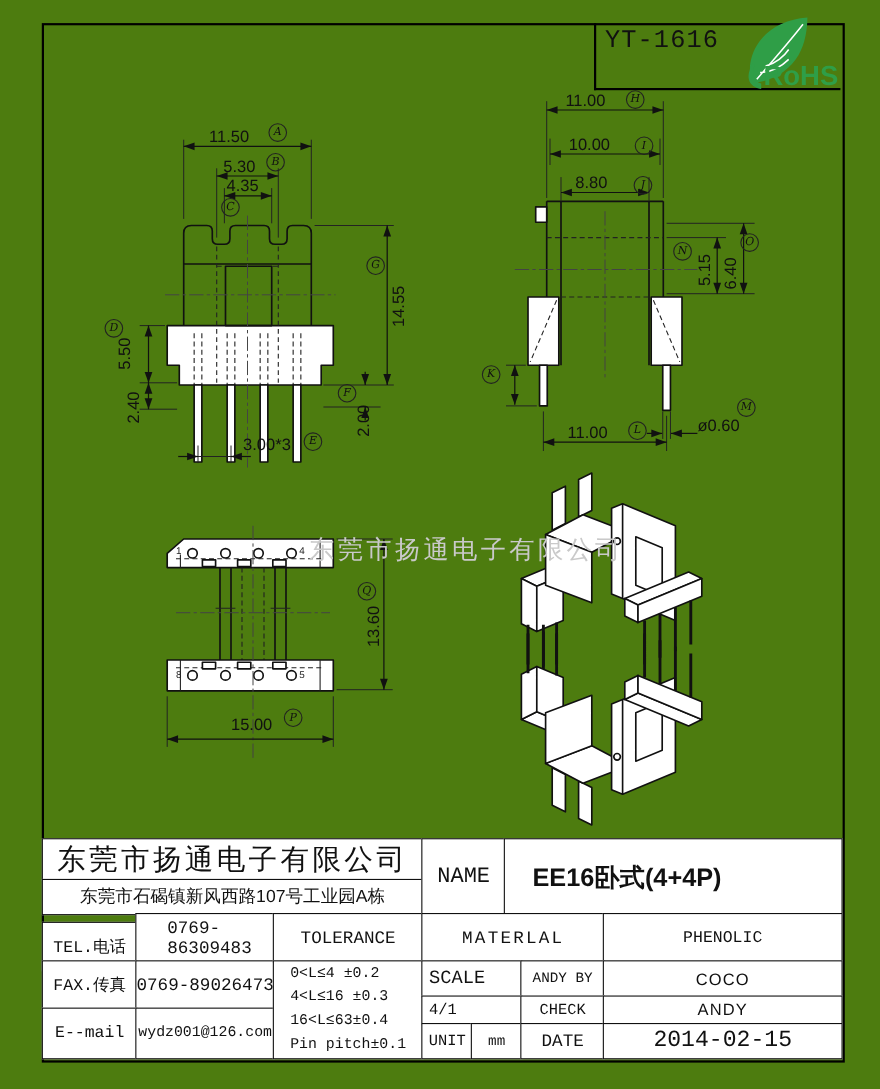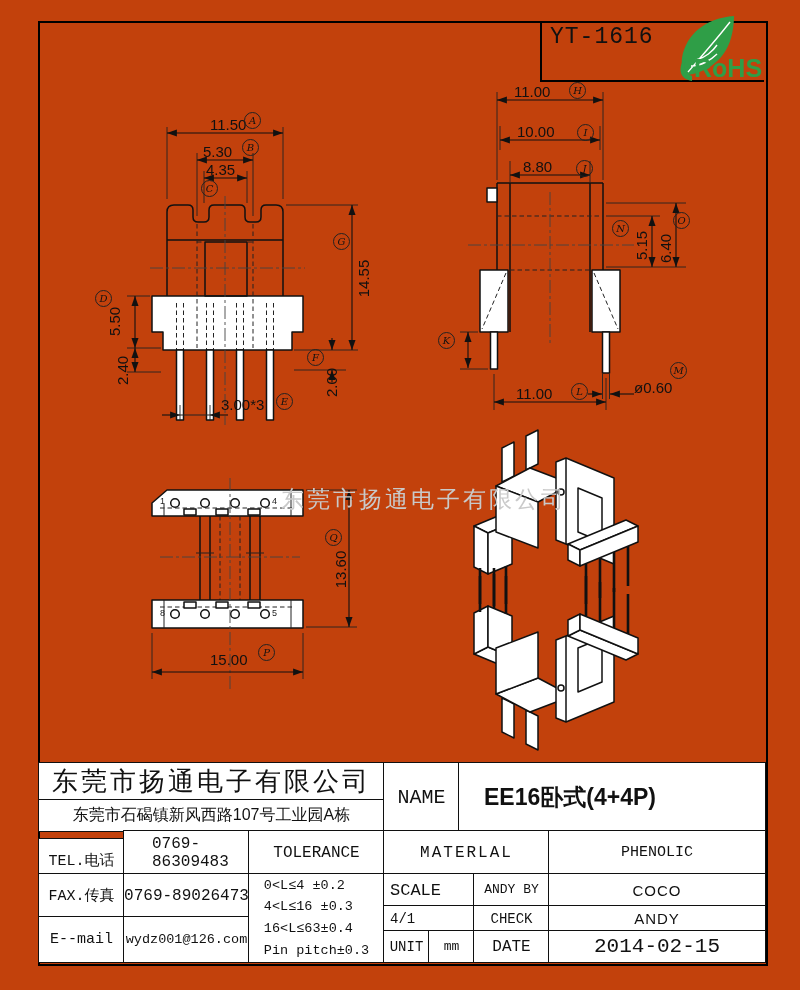--- a/index.html
+++ b/index.html
@@ -1,16 +1,16 @@
 <!DOCTYPE html>
 <html><head>
 <meta charset="utf-8">
 <style>
   html,body{margin:0;padding:0;background:#fff;}
-  #page{position:relative;width:800px;height:990px;background:#c2410c;overflow:hidden;
+  #page{position:relative;width:800px;height:990px;background:#4d7c0f;overflow:hidden;
         font-family:"Liberation Sans",sans-serif;color:#111;}
   .abs{position:absolute;}
   #border-frame{position:absolute;left:38px;top:21px;width:726px;height:941px;border:2px solid #000;}
   .line{position:absolute;background:#000;}
   
   .ol{stroke:#111;stroke-width:1.5;fill:none;stroke-linejoin:round;}
   .olw{stroke:#111;stroke-width:1.5;fill:#fff;stroke-linejoin:round;}
   .hid{stroke:#222;stroke-width:1;fill:none;stroke-dasharray:4.5,3;}
   .cl{stroke:#444;stroke-width:.9;fill:none;stroke-dasharray:13,3,3,3;}
   .ext{stroke:#222;stroke-width:.9;fill:none;}
@@ -157,21 +157,21 @@
       <path class="olw" d="M100,116 L158,92 L170,98 L112,122 Z"></path>
       <path class="olw" d="M100,116 L112,122 L112,138 L100,132 Z"></path>
       <path class="olw" d="M112,122 L170,98 L170,114 L112,138 Z"></path>
       <path class="pin" d="M118,136 V176 M132,130 V170 M146,124 V164 M160,118 V158"></path>
     </g>
     <use href="#iso1" transform="translate(0,1180) scale(1,-1)"></use>
   </svg>
 
   <div id="watermark">东莞市扬通电子有限公司</div>
 
-  <div class="dimtx" style="left:190px;top:116px;margin-left:20px;">11.50</div>
+  <div class="dimtx" style="left:190px;top:116px;">11.50</div>
   <div class="co" style="left:244px;top:112px;">A</div>
   <div class="dimtx" style="left:203px;top:143px;">5.30</div>
   <div class="co" style="left:242px;top:139px;">B</div>
   <div class="dimtx" style="left:206px;top:161px;">4.35</div>
   <div class="co" style="left:201px;top:180px;">C</div>
   <div class="vdim" style="left:335px;top:270px;">14.55</div>
   <div class="co" style="left:333px;top:233px;">G</div>
   <div class="vdim" style="left:86px;top:313px;">5.50</div>
   <div class="co" style="left:95px;top:290px;">D</div>
   <div class="vdim" style="left:94px;top:362px;">2.40</div>
@@ -214,21 +214,21 @@
   <div class="cell mono" style="left:123px;top:873px;width:127px;height:45px;font-size:16px;">0769-89026473</div>
   <div class="cell mono" style="left:38px;top:916px;width:87px;height:47px;font-size:15px;">E--mail</div>
   <div class="cell mono" style="left:123px;top:916px;width:127px;height:47px;font-size:13.5px;">wydz001@126.com</div>
 
   <div class="cell mono" style="left:248px;top:830px;width:137px;height:45px;font-size:16px;">TOLERANCE</div>
   <div class="cell mono" style="left:248px;top:873px;width:137px;height:90px;font-size:13.5px;">
     <div style="line-height:1.6;text-align:left;">
       <div>0&lt;L≤4  ±0.2</div>
       <div>4&lt;L≤16 ±0.3</div>
       <div>16&lt;L≤63±0.4</div>
-      <div>Pin pitch±0.3</div>
+      <div>Pin pitch±0.1</div>
     </div>
   </div>
 
   <div class="cell mono" style="left:383px;top:762px;width:77px;height:70px;font-size:20px;">NAME</div>
   <div class="cell left" style="left:458px;top:762px;width:308px;height:70px;font-size:23px;font-weight:600;padding-left:25px;">EE16卧式(4+4P)</div>
 
   <div class="cell mono" style="left:383px;top:830px;width:167px;height:45px;font-size:16px;letter-spacing:2px;">MATERLAL</div>
   <div class="cell mono" style="left:548px;top:830px;width:218px;height:45px;font-size:15px;">PHENOLIC</div>
 
   <div class="cell mono left" style="left:383px;top:873px;width:92px;height:34px;font-size:17px;padding-left:6px;">SCALE</div>

